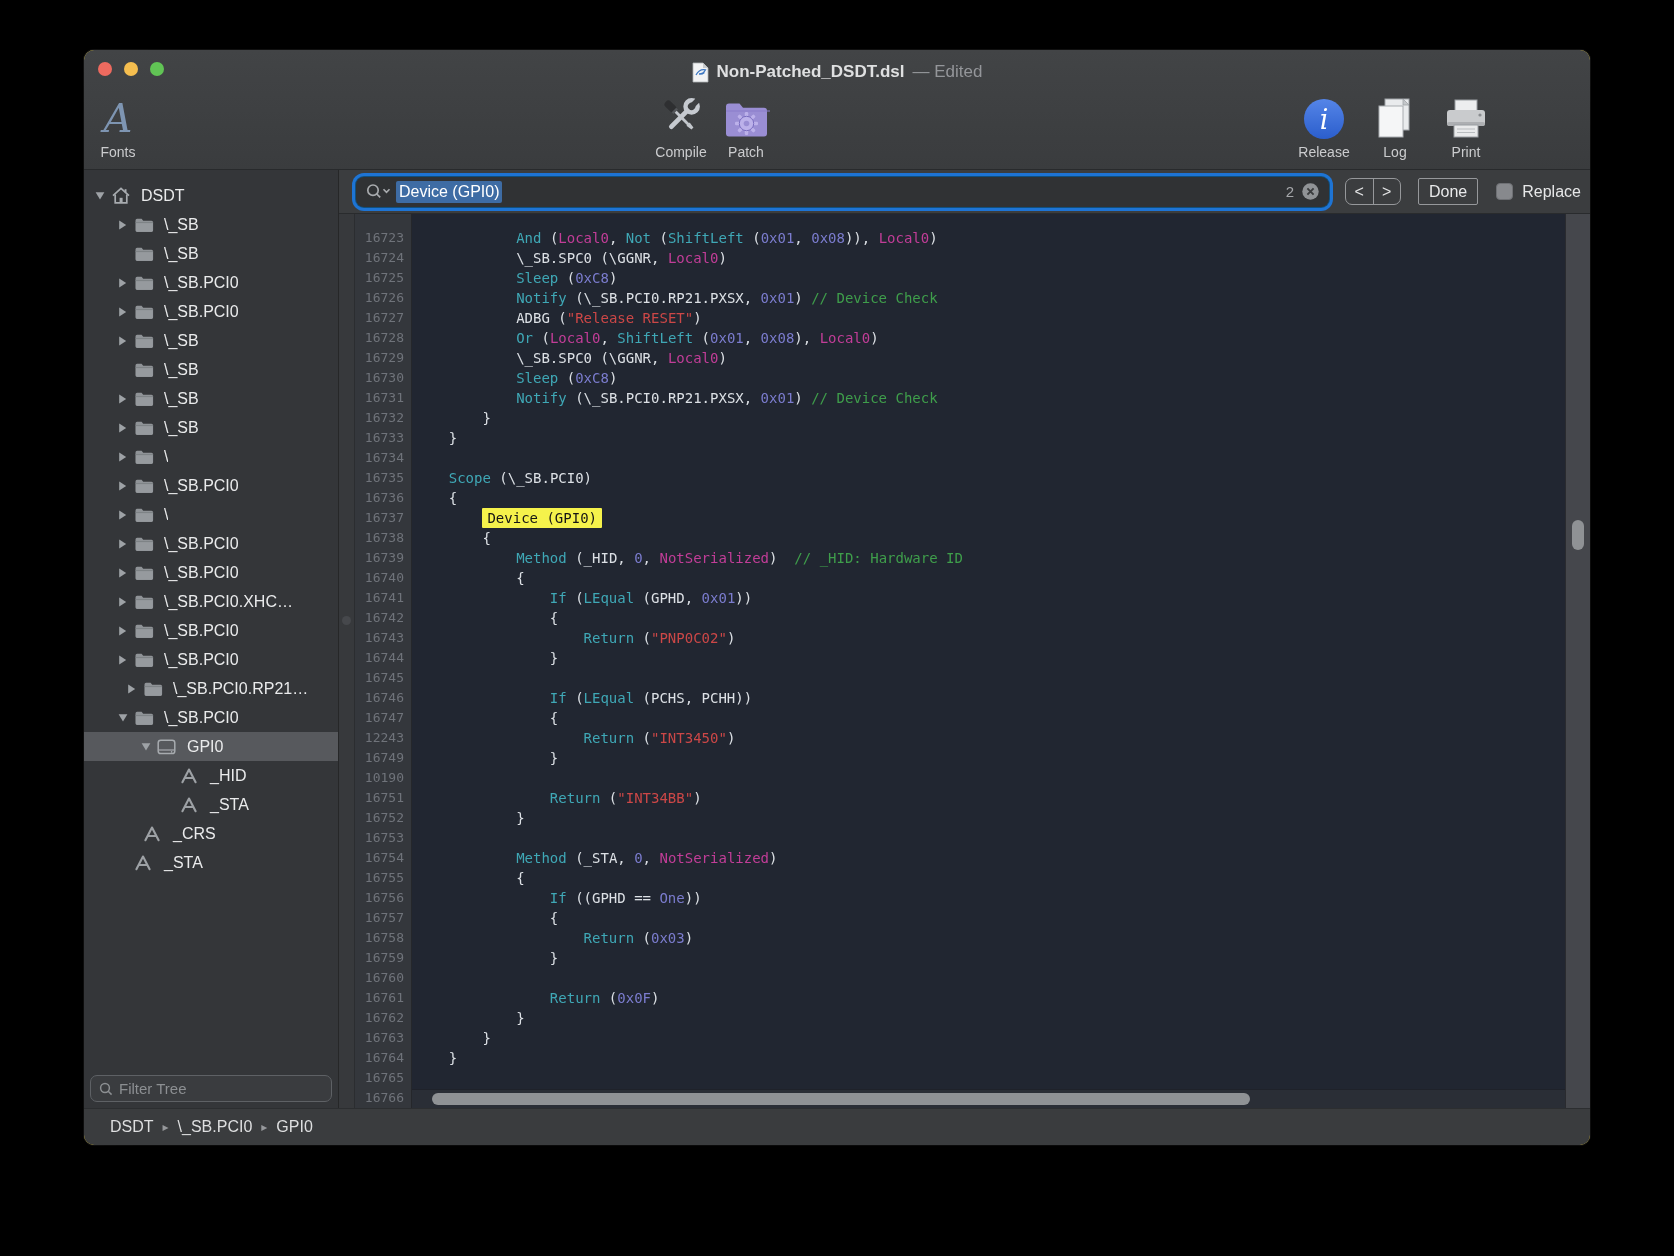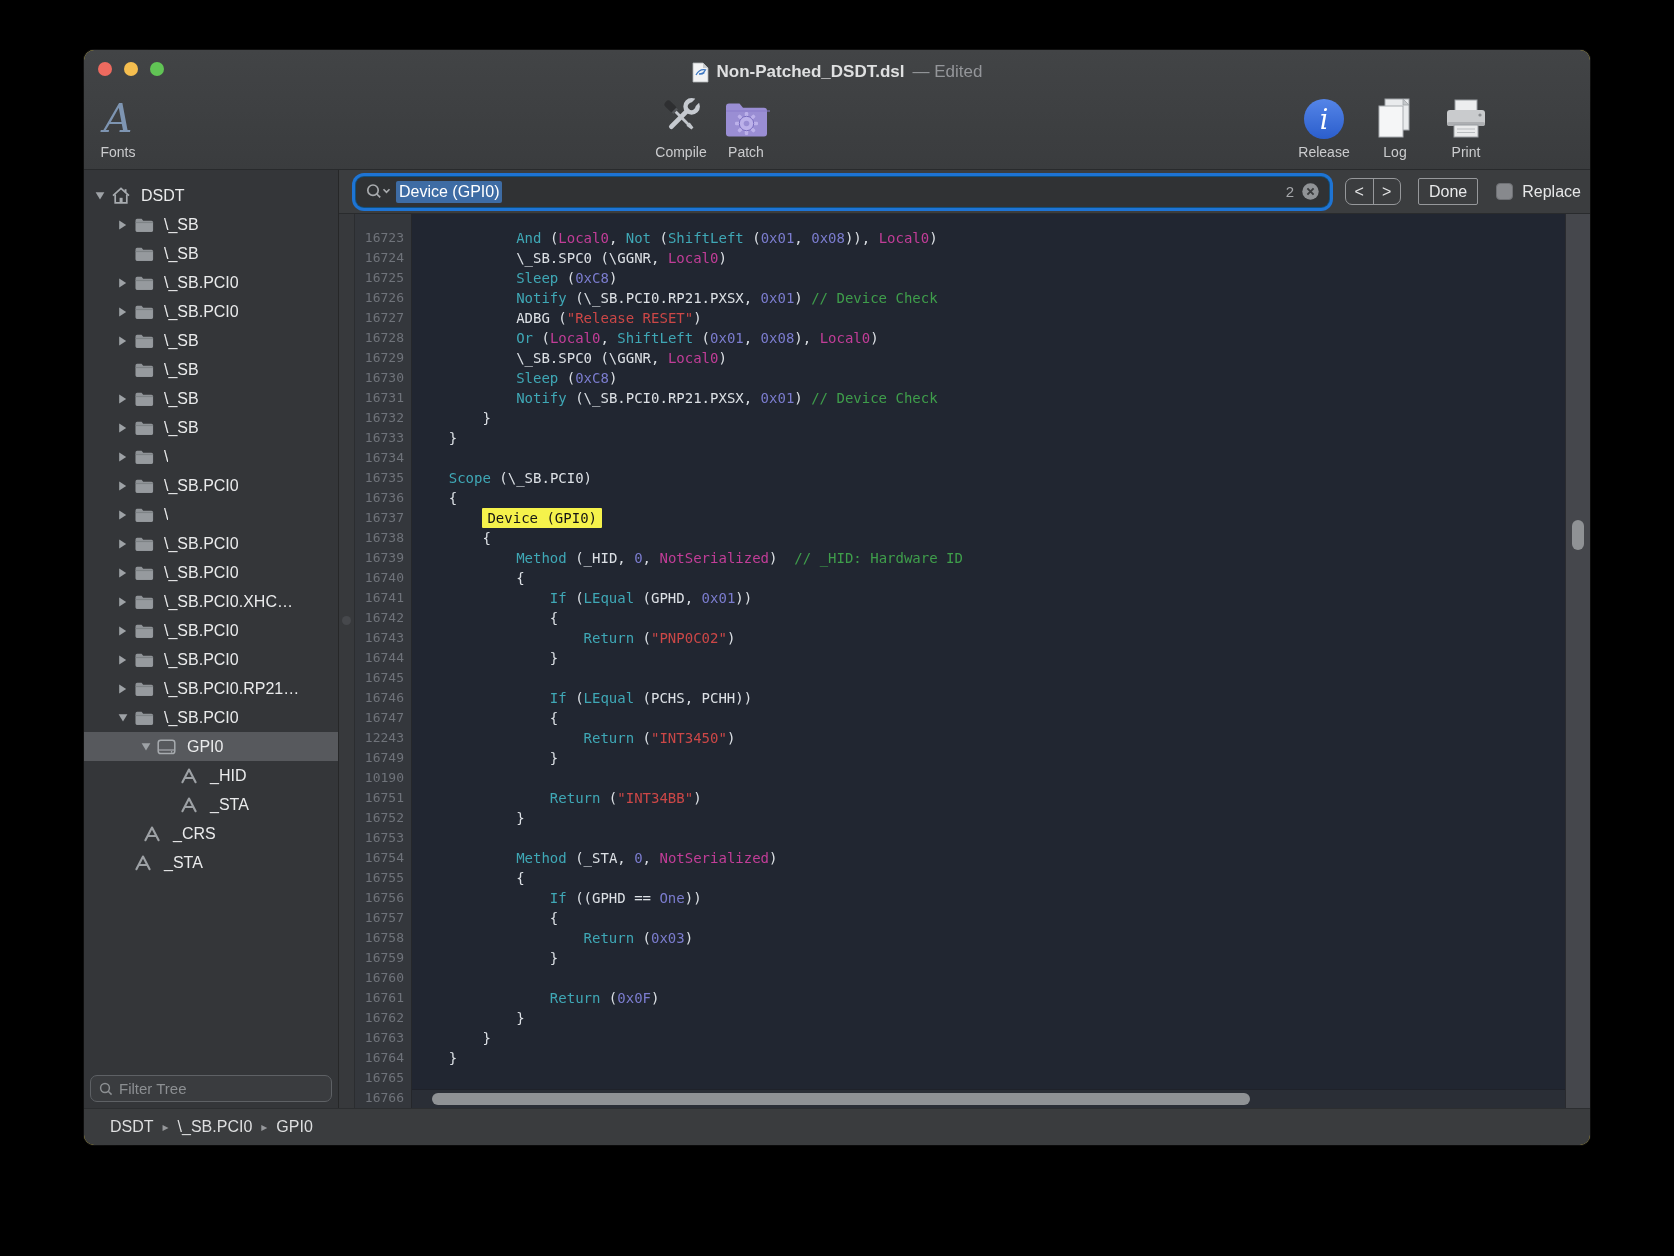--- a/index.html
+++ b/index.html
@@ -526,21 +526,21 @@
               <span class="icon ">
                 <svg width="20" height="16" viewBox="0 0 20 16">
                   <path d="M1.5 3.4 q0-1.6 1.6-1.6 h4.5 l1.6 1.9 h8.3 q1.6 0 1.6 1.6 v8 q0 1.6-1.6 1.6 H3.1 q-1.6 0-1.6-1.6 Z" fill="#8F9397"></path>
                   <path d="M1.5 5.6 h17.6" stroke="#7B7F83" stroke-width="0.9"></path>
                   <path d="M1.9 6.2 h16.8 v7 q0 1.2-1.2 1.2 H3.1 q-1.2 0-1.2-1.2 Z" fill="#969A9E"></path>
                 </svg>
               </span>
             </span>
             <span class="tw-label">\_SB.PCI0</span>
           </div>
-          <div class="tree-row" style="padding-left: 33px;">
+          <div class="tree-row" style="padding-left: 33px; margin-left: 9px;">
             <span class="tw-arrow">
               <span class="icon ">
                 <svg width="11" height="12" viewBox="0 0 11 12">
                   <path d="M2.2 1.6 L9.2 6 L2.2 10.4 Z" fill="#9EA2A6"></path>
                 </svg>
               </span>
             </span>
             <span class="tw-icon">
               <span class="icon ">
                 <svg width="20" height="16" viewBox="0 0 20 16">

